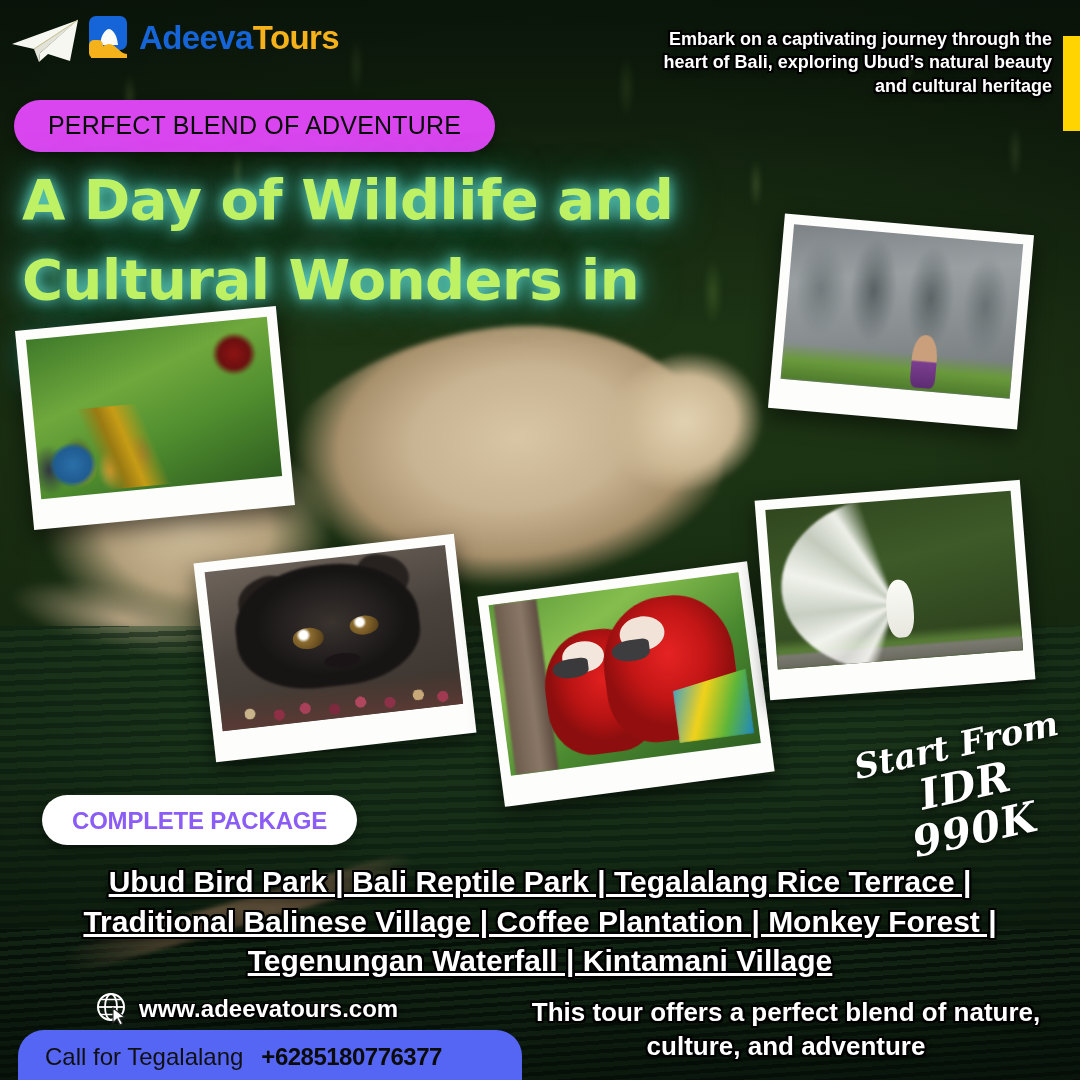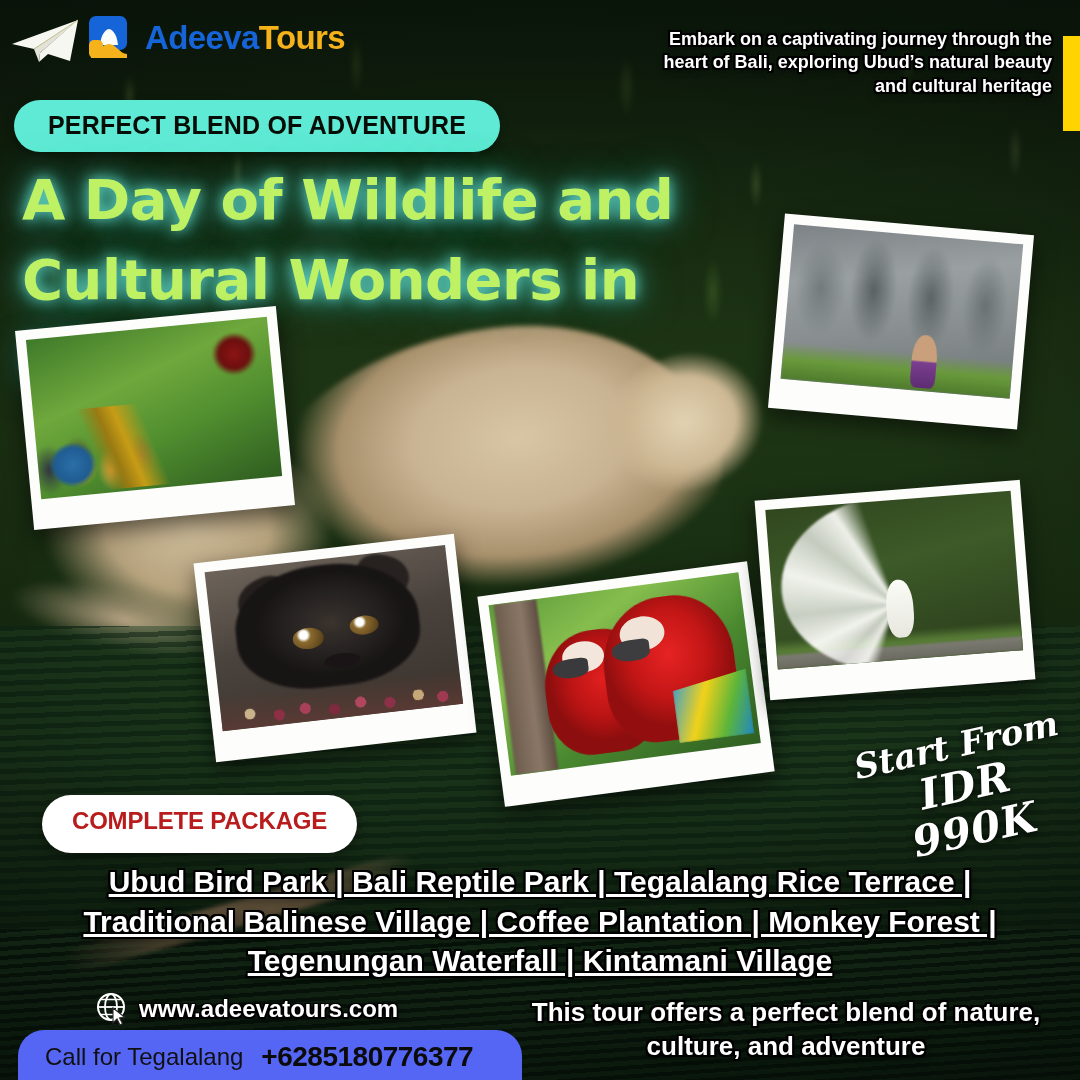--- a/index.html
+++ b/index.html
@@ -95,21 +95,21 @@
     position:absolute; left:0; right:0; top:0; height:330px;
     background:linear-gradient(180deg, rgba(6,16,8,.62) 0%, rgba(6,16,8,.30) 55%, rgba(6,16,8,0) 100%);
   }
   .darken-bottom {
     position:absolute; left:0; right:0; bottom:0; height:330px;
     background:linear-gradient(0deg, rgba(4,12,6,.70) 0%, rgba(4,12,6,.34) 50%, rgba(4,12,6,0) 100%);
   }
 
   
   .plane-icon { position:absolute; left:8px; top:18px; width:72px; height:46px; }
-  .logo { position:absolute; left:86px; top:14px; display:flex; align-items:center; gap:13px; }
+  .logo { position:absolute; left:86px; top:14px; display:flex; align-items:center; gap:7px; }
   .logo-mark { width:46px; height:46px; flex:0 0 auto; }
   .logo-text { font-size:33px; font-weight:800; letter-spacing:-.6px; line-height:1; white-space:nowrap; }
   .logo-text .a { color:#1565d8; }
   .logo-text .b { color:#f5b21a; }
 
   .headline-right {
     position:absolute; right:28px; top:28px; width:585px;
     text-align:right;
     color:#ffffff;
     font-size:18px; font-weight:800; line-height:1.30;
@@ -119,25 +119,25 @@
       0 3px 7px rgba(0,0,0,.7);
   }
   .yellow-bar {
     position:absolute; right:0; top:36px; width:17px; height:95px;
     background:#ffd400;
   }
 
   
   .badge-adventure {
     position:absolute; left:14px; top:100px;
-    background:#5eead4;
+    background:#d946ef;
     border-radius:40px;
     padding:11px 34px 12px;
     color:#060d06;
-    font-size:25px; font-weight:700; letter-spacing:.2px;
+    font-size:25px; font-weight:400; letter-spacing:.2px;
     box-shadow:0 3px 10px rgba(0,0,0,.35);
   }
 
   
   .main-title {
     position:absolute; left:22px; top:160px; width:790px;
     color:#bef264;
     font-family:"DejaVu Sans", sans-serif;
     font-size:56px; font-weight:700; line-height:1.42;
     letter-spacing:-.5px;
@@ -282,22 +282,22 @@
     font-style:italic; font-weight:700;
     font-size:34px; line-height:1.08; text-align:center;
     text-shadow:0 3px 8px rgba(0,0,0,.65), 0 0 3px rgba(0,0,0,.5);
   }
   .price .big { font-size:42px; letter-spacing:.5px; display:block; }
 
   
   .badge-package {
     position:absolute; left:42px; top:795px;
     background:#ffffff; border-radius:34px;
-    padding:12px 30px 18px;
-    color:#b91c1c; font-size:24px; font-weight:800; letter-spacing:-.2px;
+    padding:12px 30px 10px;
+    color:#8b5cf6; font-size:24px; font-weight:800; letter-spacing:-.2px;
     box-shadow:0 4px 12px rgba(0,0,0,.4);
   }
 
   
   .itinerary {
     position:absolute; left:0; right:0; top:862px;
     text-align:center; color:#fff;
     font-size:30px; font-weight:800; line-height:1.32;
     text-shadow:
       -2px -2px 0 #000, 2px -2px 0 #000, -2px 2px 0 #000, 2px 2px 0 #000,
@@ -316,21 +316,21 @@
   .globe-icon { width:34px; height:34px; flex:0 0 auto; }
 
   .call-bar {
     position:absolute; left:18px; top:1030px; width:504px; height:60px;
     background:#5566f5;
     border-radius:26px 26px 0 0;
     display:flex; align-items:center; gap:18px;
     padding:0 24px 6px 27px;
   }
   .call-label { color:#101010; font-size:24px; font-weight:400; white-space:nowrap; }
-  .call-number { color:#0b0b0b; font-size:28px; font-weight:800; letter-spacing:-.5px; white-space:nowrap; }
+  .call-number { color:#0b0b0b; font-size:24px; font-weight:800; letter-spacing:-.5px; white-space:nowrap; }
 
   .closing {
     position:absolute; right:20px; bottom:16px; width:548px;
     text-align:center; color:#fff;
     font-size:26px; font-weight:800; line-height:1.30;
     text-shadow:
       -2px -2px 0 #000, 2px -2px 0 #000, -2px 2px 0 #000, 2px 2px 0 #000,
       0 2px 0 #000, 0 -2px 0 #000, 2px 0 0 #000, -2px 0 0 #000,
       0 3px 7px rgba(0,0,0,.7);
   }

